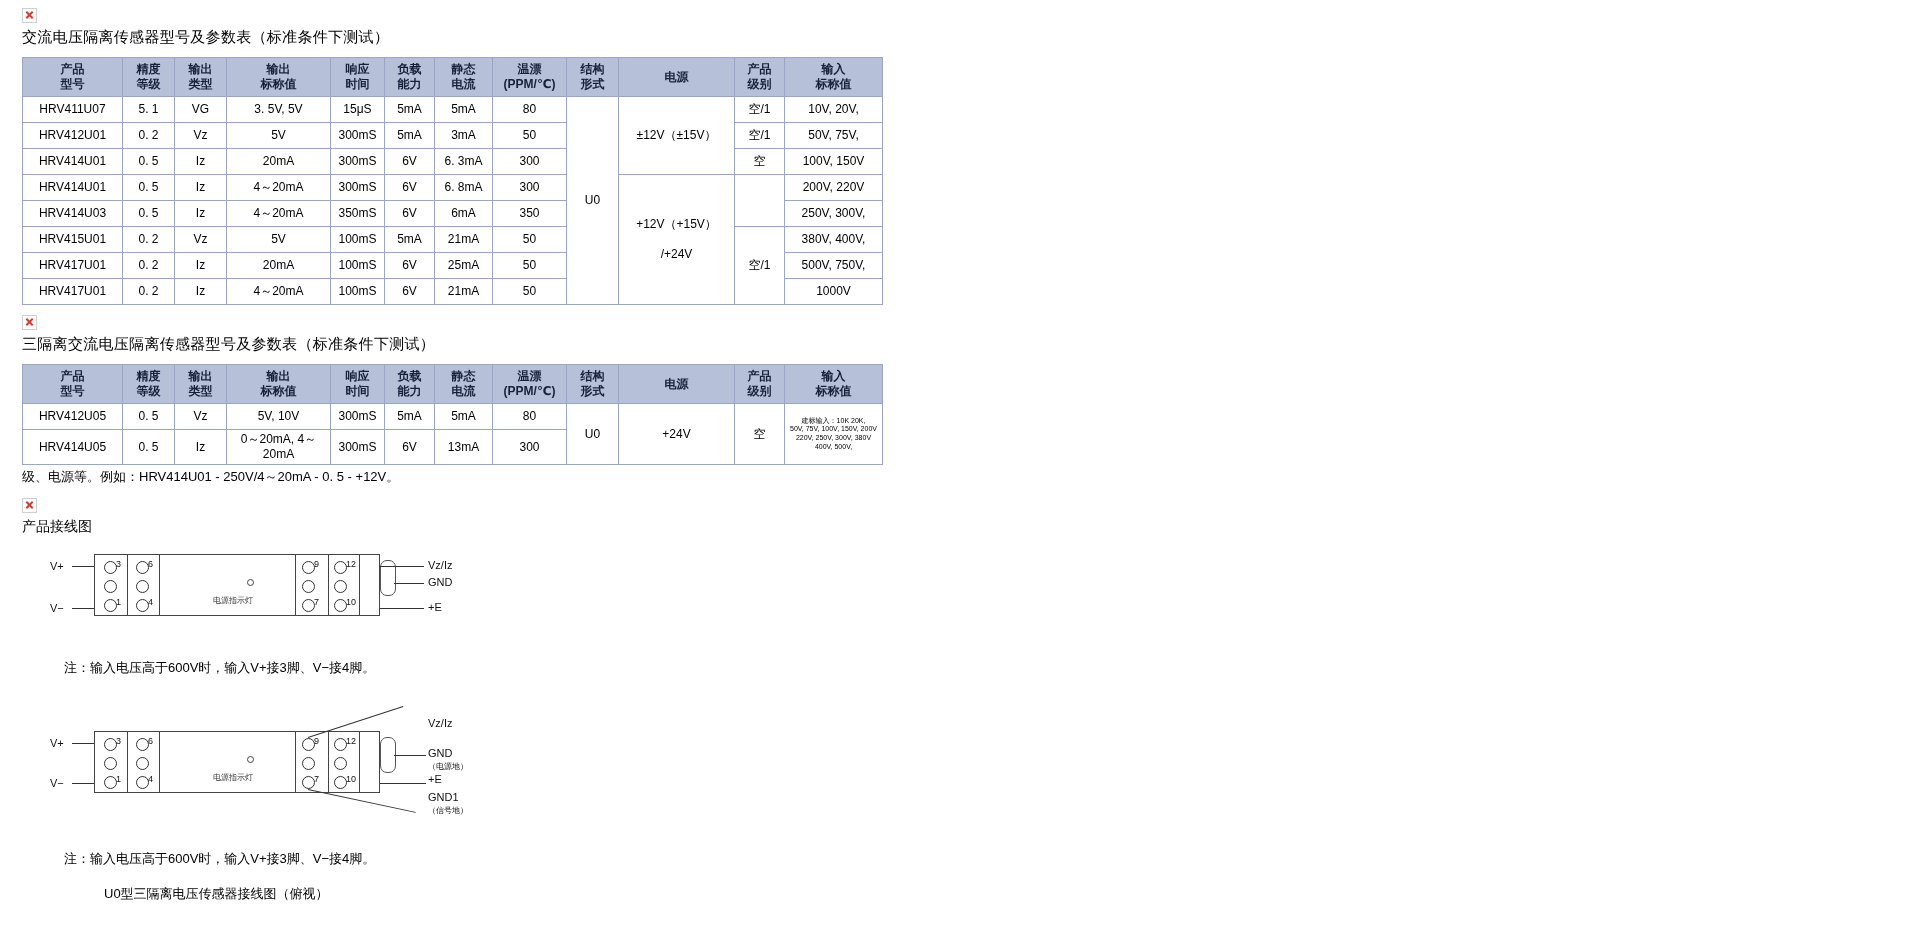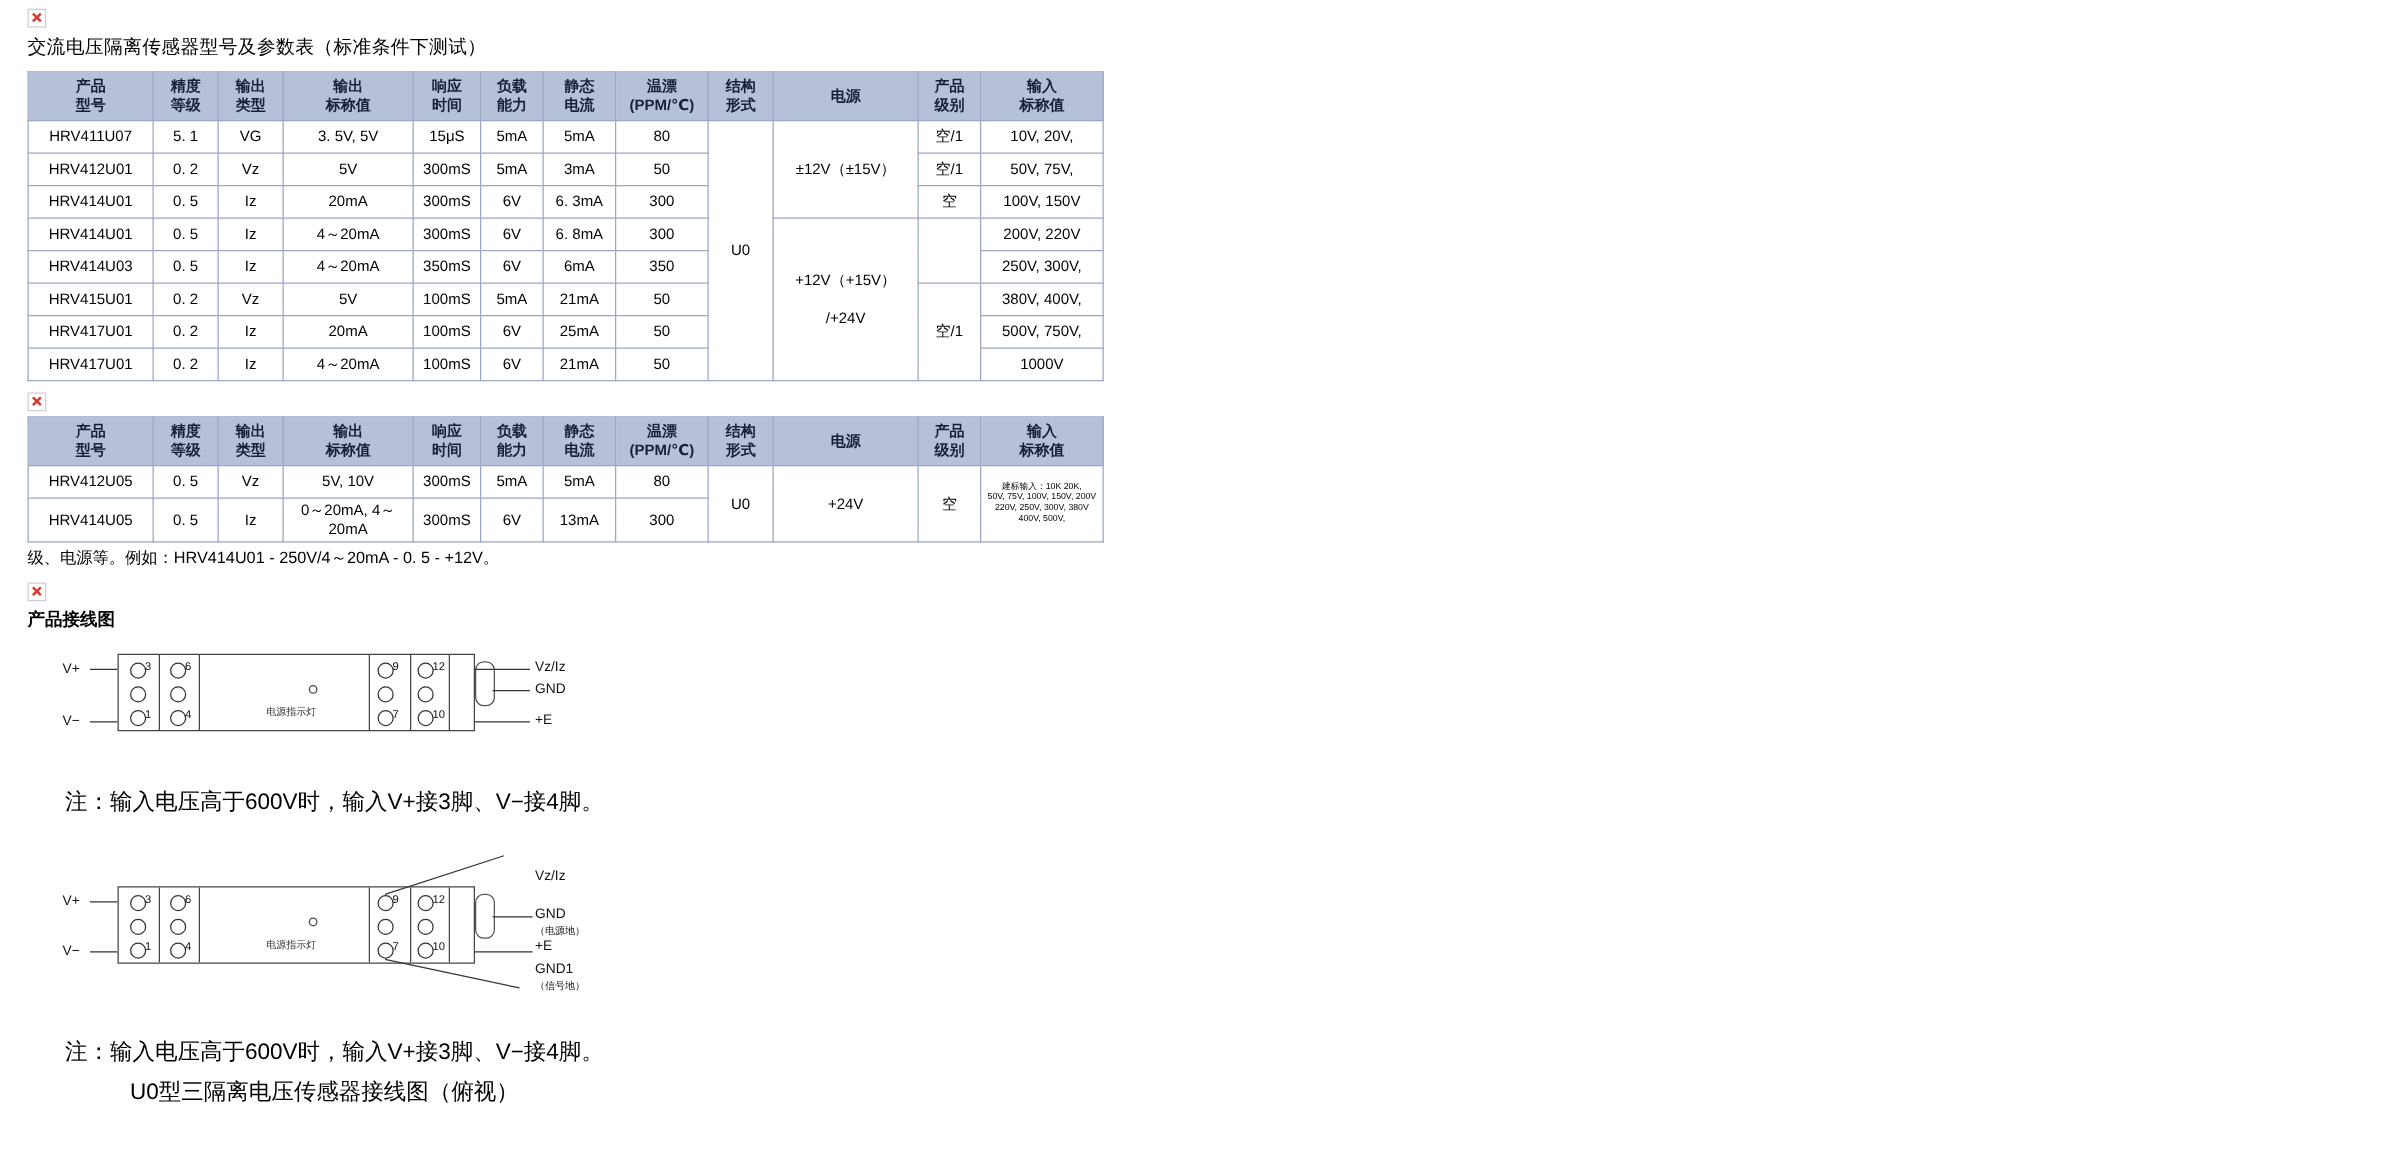--- a/index.html
+++ b/index.html
@@ -47,21 +47,21 @@
     height:34px;
     color:#17203a;
   }
   table.spec tbody td{height:21px;}
   .tbl1 { width:860px; }
   .tbl2 { width:860px; }
   .tiny{font-size:7px;line-height:1.25;}
   .mid-note{font-size:13px;line-height:1.9;margin:10px 0 0 0;max-width:1870px;}
   .note-indent{text-indent:24px;}
 
-  h3.sub-title{font-size:14px;font-weight:bold;margin:4px 0 10px 0;}
+  h3.sub-title{font-size:14px;font-weight:normal;margin:4px 0 10px 0;}
 
   
   .diagram{position:relative;margin:6px 0 0 28px;}
   .dev{
     position:relative;
     width:270px;height:56px;
     border:1px solid #444;
     background:#fff;
     box-sizing:border-box;
   }
@@ -71,21 +71,21 @@
   .term{
     position:absolute;width:11px;height:11px;border:1px solid #333;border-radius:50%;
     background:#fff;
   }
   .tnum{position:absolute;font-size:9px;color:#111;}
   .lead{position:absolute;background:#333;height:1px;}
   .lbl{position:absolute;font-size:11px;color:#111;white-space:nowrap;}
   .lbl-s{position:absolute;font-size:8px;color:#111;white-space:nowrap;}
   .pwr-dot{position:absolute;width:5px;height:5px;border:1px solid #444;border-radius:50%;background:#fff;}
   .pwr-text{position:absolute;font-size:8px;color:#333;}
-  .cap{font-size:18px;margin:0;}
+  .cap{font-size:13px;margin:12px;}
   .cap-wrap{margin:16px 0 0 30px;line-height:1.8;}
   .cap-indent{margin-left:52px;}
 </style>
 </head>
 <body>
 
 <div class="page">
  <div class="inner">
 
   <div style="margin-bottom:2px;">
@@ -223,20 +223,21 @@
         <td>21mA</td>
         <td>50</td>
         <td>1000V</td>
       </tr>
     </tbody>
   </table>
 
   <div style="margin:8px 0 2px 0;">
     <span class="broken-img"></span>
   </div>
+  <h2 class="sec-title">三隔离交流电压隔离传感器型号及参数表（标准条件下测试）</h2>
 
   <table class="spec tbl2">
     <colgroup>
       <col style="width:100px">
           <col style="width:52px">
           <col style="width:52px">
           <col style="width:104px">
       <col style="width:54px">
           <col style="width:50px">
           <col style="width:58px">

